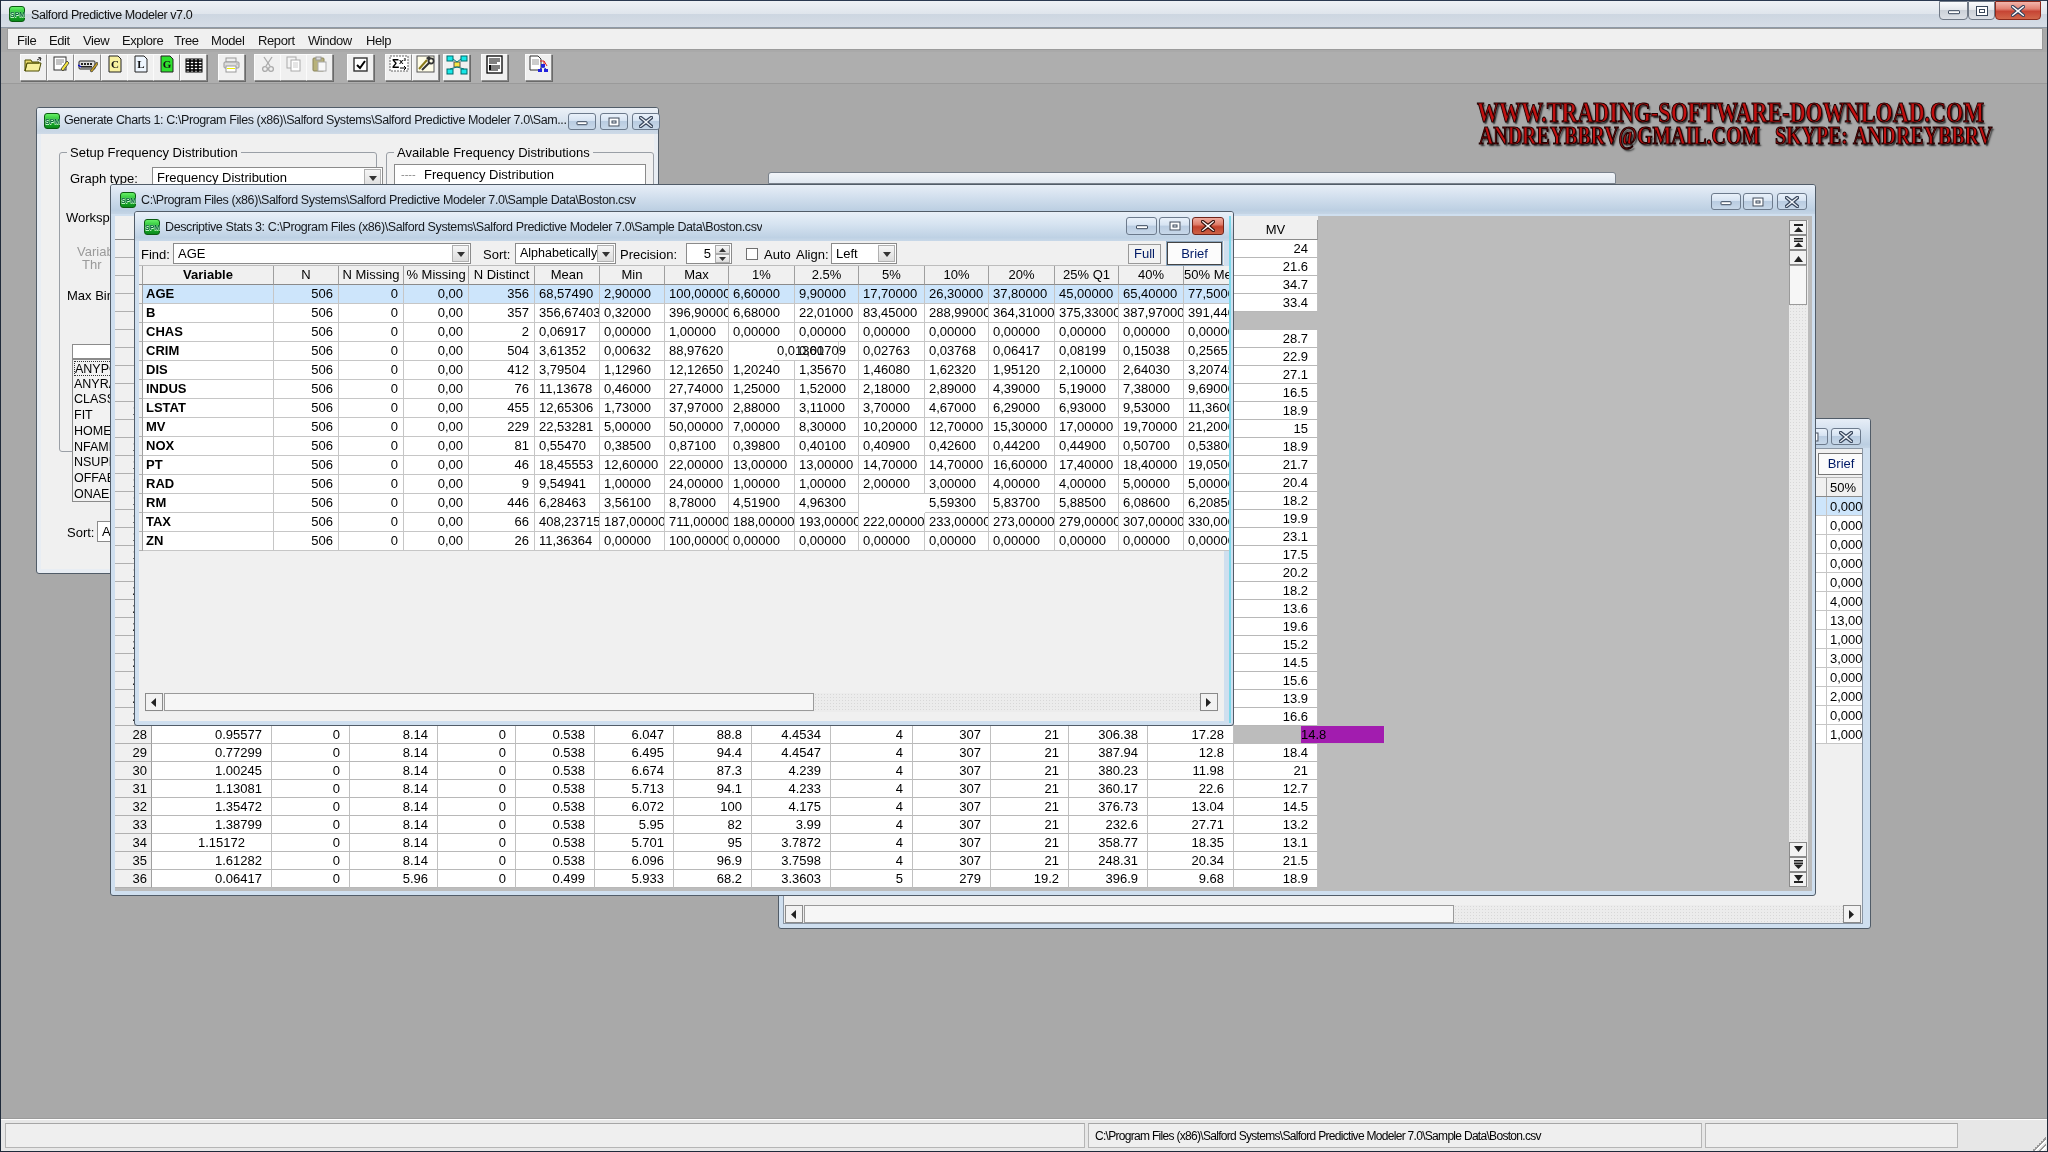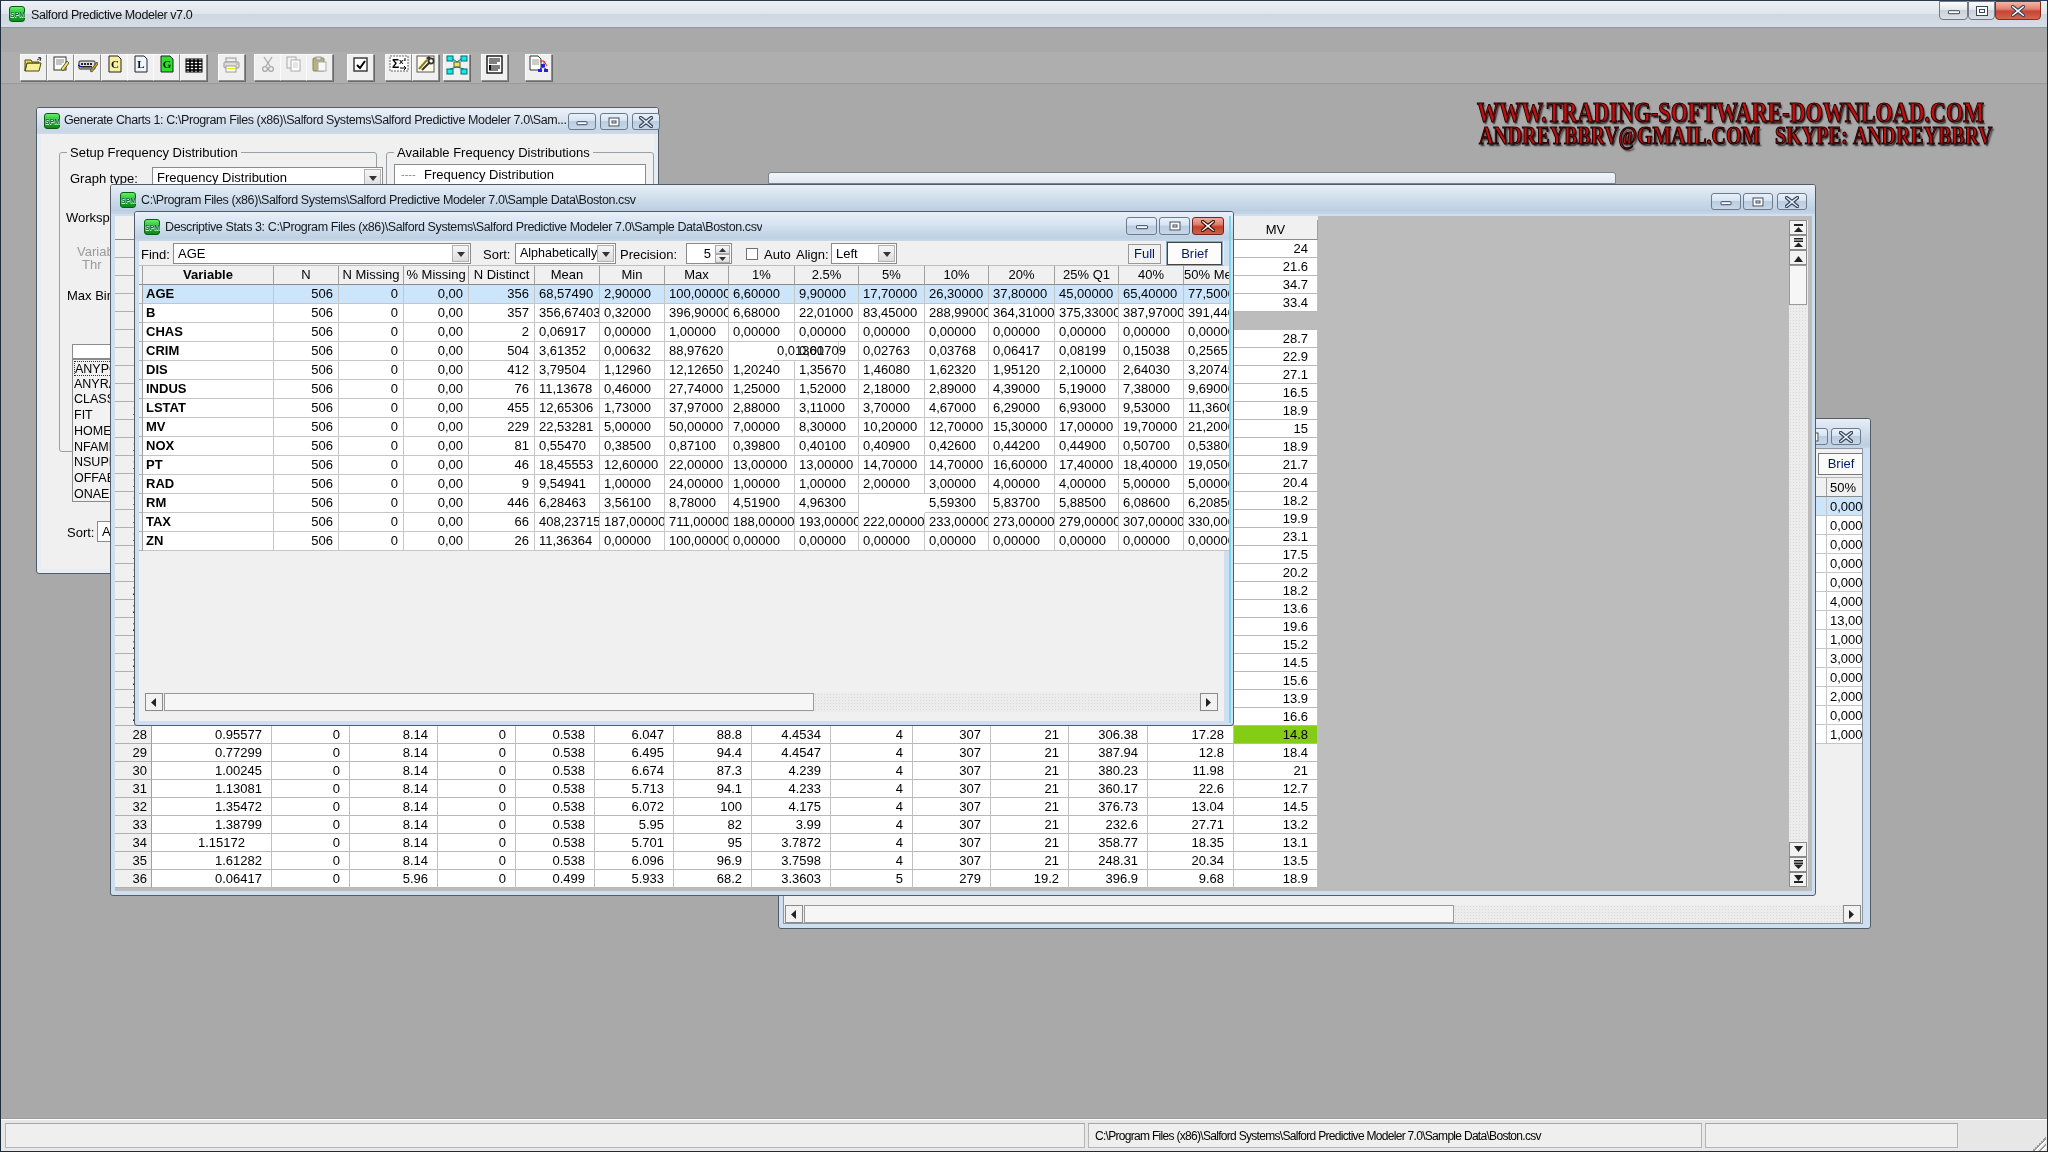--- a/index.html
+++ b/index.html
@@ -64,20 +64,31 @@
       </div>
 <div class="cbtn" style="left:1967px;top:0;width:27px;height:19px;">
         <div class="glyphmax"></div>
       </div>
 <div class="cbtn red" style="left:1994px;top:0;width:46px;height:19px;">
         <svg class="glyphx" width="14" height="12" viewBox="0 0 14 12">
           <path d="M1.5 0 L7 4.2 L12.5 0 L14 1.8 L9 6 L14 10.2 L12.5 12 L7 7.8 L1.5 12 L0 10.2 L5 6 L0 1.8 Z" fill="#fff" stroke="#35425c" stroke-width="1.1"></path>
         </svg>
       </div>
 </div>
+<div id="menubar">
+<span style="left:9px;">File</span>
+<span style="left:41px;">Edit</span>
+<span style="left:75px;">View</span>
+<span style="left:114px;">Explore</span>
+<span style="left:166px;">Tree</span>
+<span style="left:203px;">Model</span>
+<span style="left:250px;">Report</span>
+<span style="left:300px;">Window</span>
+<span style="left:358px;">Help</span>
+</div>
 <div id="toolbar">
 <div class="tb" style="left:19px;"><svg width="20" height="16" viewBox="0 0 20 16">
           <path d="M1 14 L3 6 L17 6 L15 14 Z" fill="#f7ef9c" stroke="#4a4a00" stroke-width="1"></path>
           <path d="M1 14 L1 3 L7 3 L8 5 L15 5 L15 6 L3 6 Z" fill="#e8d86a" stroke="#4a4a00" stroke-width="1"></path>
           <path d="M13 3 L17 1 M17 1 L16 4 M17 1 L14 0" stroke="#333" fill="none"></path>
         </svg></div>
 <div class="tb" style="left:46px;"><svg width="18" height="18" viewBox="0 0 18 18">
           <rect x="2" y="2" width="12" height="13" fill="#fff" stroke="#333"></rect>
           <line x1="4" y1="5" x2="12" y2="5" stroke="#888"></line>
           <line x1="4" y1="7" x2="12" y2="7" stroke="#888"></line>
@@ -857,21 +868,21 @@
 <div style="position:absolute;left:323px;top:0;width:78px;height:100%;background:#fff;border-right:1px solid #c0c0c0;border-bottom:1px solid #b8b8b8;font-size:13px;text-align:right;padding-right:9px;line-height:17px;">0</div>
 <div style="position:absolute;left:401px;top:0;width:79px;height:100%;background:#fff;border-right:1px solid #c0c0c0;border-bottom:1px solid #b8b8b8;font-size:13px;text-align:right;padding-right:9px;line-height:17px;">0.538</div>
 <div style="position:absolute;left:480px;top:0;width:79px;height:100%;background:#fff;border-right:1px solid #c0c0c0;border-bottom:1px solid #b8b8b8;font-size:13px;text-align:right;padding-right:9px;line-height:17px;">6.047</div>
 <div style="position:absolute;left:559px;top:0;width:78px;height:100%;background:#fff;border-right:1px solid #c0c0c0;border-bottom:1px solid #b8b8b8;font-size:13px;text-align:right;padding-right:9px;line-height:17px;">88.8</div>
 <div style="position:absolute;left:637px;top:0;width:79px;height:100%;background:#fff;border-right:1px solid #c0c0c0;border-bottom:1px solid #b8b8b8;font-size:13px;text-align:right;padding-right:9px;line-height:17px;">4.4534</div>
 <div style="position:absolute;left:716px;top:0;width:82px;height:100%;background:#fff;border-right:1px solid #c0c0c0;border-bottom:1px solid #b8b8b8;font-size:13px;text-align:right;padding-right:9px;line-height:17px;">4</div>
 <div style="position:absolute;left:798px;top:0;width:78px;height:100%;background:#fff;border-right:1px solid #c0c0c0;border-bottom:1px solid #b8b8b8;font-size:13px;text-align:right;padding-right:9px;line-height:17px;">307</div>
 <div style="position:absolute;left:876px;top:0;width:78px;height:100%;background:#fff;border-right:1px solid #c0c0c0;border-bottom:1px solid #b8b8b8;font-size:13px;text-align:right;padding-right:9px;line-height:17px;">21</div>
 <div style="position:absolute;left:954px;top:0;width:79px;height:100%;background:#fff;border-right:1px solid #c0c0c0;border-bottom:1px solid #b8b8b8;font-size:13px;text-align:right;padding-right:9px;line-height:17px;">306.38</div>
 <div style="position:absolute;left:1033px;top:0;width:86px;height:100%;background:#fff;border-right:1px solid #c0c0c0;border-bottom:1px solid #b8b8b8;font-size:13px;text-align:right;padding-right:9px;line-height:17px;">17.28</div>
-<div style="position:absolute;left:1119px;top:0;width:84px;height:100%;background:#84cc16;border-right:1px solid #c0c0c0;border-bottom:1px solid #b8b8b8;font-size:13px;text-align:right;padding-right:9px;line-height:17px;">14.8</div>
+<div style="position:absolute;left:1186px;top:0;width:84px;height:100%;background:#a21caf;border-right:1px solid #c0c0c0;border-bottom:1px solid #b8b8b8;font-size:13px;text-align:left;padding-right:9px;line-height:17px;">14.8</div>
 </div>
 <div style="position:absolute;left:0;top:528.00px;width:1203px;height:18.00px;">
 <div style="position:absolute;left:0;top:0;width:37px;height:100%;background:#f0f0f0;border-right:1px solid #9f9f9f;border-bottom:1px solid #b0b0b0;font-size:13px;text-align:right;padding-right:4px;line-height:17px;">29</div>
 <div style="position:absolute;left:37px;top:0;width:120px;height:100%;background:#fff;border-right:1px solid #c0c0c0;border-bottom:1px solid #b8b8b8;font-size:13px;text-align:right;padding-right:9px;line-height:17px;">0.77299</div>
 <div style="position:absolute;left:157px;top:0;width:78px;height:100%;background:#fff;border-right:1px solid #c0c0c0;border-bottom:1px solid #b8b8b8;font-size:13px;text-align:right;padding-right:9px;line-height:17px;">0</div>
 <div style="position:absolute;left:235px;top:0;width:88px;height:100%;background:#fff;border-right:1px solid #c0c0c0;border-bottom:1px solid #b8b8b8;font-size:13px;text-align:right;padding-right:9px;line-height:17px;">8.14</div>
 <div style="position:absolute;left:323px;top:0;width:78px;height:100%;background:#fff;border-right:1px solid #c0c0c0;border-bottom:1px solid #b8b8b8;font-size:13px;text-align:right;padding-right:9px;line-height:17px;">0</div>
 <div style="position:absolute;left:401px;top:0;width:79px;height:100%;background:#fff;border-right:1px solid #c0c0c0;border-bottom:1px solid #b8b8b8;font-size:13px;text-align:right;padding-right:9px;line-height:17px;">0.538</div>
 <div style="position:absolute;left:480px;top:0;width:79px;height:100%;background:#fff;border-right:1px solid #c0c0c0;border-bottom:1px solid #b8b8b8;font-size:13px;text-align:right;padding-right:9px;line-height:17px;">6.495</div>
 <div style="position:absolute;left:559px;top:0;width:78px;height:100%;background:#fff;border-right:1px solid #c0c0c0;border-bottom:1px solid #b8b8b8;font-size:13px;text-align:right;padding-right:9px;line-height:17px;">94.4</div>
@@ -976,21 +987,21 @@
 <div style="position:absolute;left:323px;top:0;width:78px;height:100%;background:#fff;border-right:1px solid #c0c0c0;border-bottom:1px solid #b8b8b8;font-size:13px;text-align:right;padding-right:9px;line-height:17px;">0</div>
 <div style="position:absolute;left:401px;top:0;width:79px;height:100%;background:#fff;border-right:1px solid #c0c0c0;border-bottom:1px solid #b8b8b8;font-size:13px;text-align:right;padding-right:9px;line-height:17px;">0.538</div>
 <div style="position:absolute;left:480px;top:0;width:79px;height:100%;background:#fff;border-right:1px solid #c0c0c0;border-bottom:1px solid #b8b8b8;font-size:13px;text-align:right;padding-right:9px;line-height:17px;">6.096</div>
 <div style="position:absolute;left:559px;top:0;width:78px;height:100%;background:#fff;border-right:1px solid #c0c0c0;border-bottom:1px solid #b8b8b8;font-size:13px;text-align:right;padding-right:9px;line-height:17px;">96.9</div>
 <div style="position:absolute;left:637px;top:0;width:79px;height:100%;background:#fff;border-right:1px solid #c0c0c0;border-bottom:1px solid #b8b8b8;font-size:13px;text-align:right;padding-right:9px;line-height:17px;">3.7598</div>
 <div style="position:absolute;left:716px;top:0;width:82px;height:100%;background:#fff;border-right:1px solid #c0c0c0;border-bottom:1px solid #b8b8b8;font-size:13px;text-align:right;padding-right:9px;line-height:17px;">4</div>
 <div style="position:absolute;left:798px;top:0;width:78px;height:100%;background:#fff;border-right:1px solid #c0c0c0;border-bottom:1px solid #b8b8b8;font-size:13px;text-align:right;padding-right:9px;line-height:17px;">307</div>
 <div style="position:absolute;left:876px;top:0;width:78px;height:100%;background:#fff;border-right:1px solid #c0c0c0;border-bottom:1px solid #b8b8b8;font-size:13px;text-align:right;padding-right:9px;line-height:17px;">21</div>
 <div style="position:absolute;left:954px;top:0;width:79px;height:100%;background:#fff;border-right:1px solid #c0c0c0;border-bottom:1px solid #b8b8b8;font-size:13px;text-align:right;padding-right:9px;line-height:17px;">248.31</div>
 <div style="position:absolute;left:1033px;top:0;width:86px;height:100%;background:#fff;border-right:1px solid #c0c0c0;border-bottom:1px solid #b8b8b8;font-size:13px;text-align:right;padding-right:9px;line-height:17px;">20.34</div>
-<div style="position:absolute;left:1119px;top:0;width:84px;height:100%;background:#fff;border-right:1px solid #c0c0c0;border-bottom:1px solid #b8b8b8;font-size:13px;text-align:right;padding-right:9px;line-height:17px;">13.5</div>
+<div style="position:absolute;left:1119px;top:0;width:84px;height:100%;background:#fff;border-right:1px solid #c0c0c0;border-bottom:1px solid #b8b8b8;font-size:13px;text-align:right;padding-right:9px;line-height:17px;">21.5</div>
 </div>
 <div style="position:absolute;left:0;top:654.00px;width:1203px;height:18.00px;">
 <div style="position:absolute;left:0;top:0;width:37px;height:100%;background:#f0f0f0;border-right:1px solid #9f9f9f;border-bottom:1px solid #b0b0b0;font-size:13px;text-align:right;padding-right:4px;line-height:17px;">36</div>
 <div style="position:absolute;left:37px;top:0;width:120px;height:100%;background:#fff;border-right:1px solid #c0c0c0;border-bottom:1px solid #b8b8b8;font-size:13px;text-align:right;padding-right:9px;line-height:17px;">0.06417</div>
 <div style="position:absolute;left:157px;top:0;width:78px;height:100%;background:#fff;border-right:1px solid #c0c0c0;border-bottom:1px solid #b8b8b8;font-size:13px;text-align:right;padding-right:9px;line-height:17px;">0</div>
 <div style="position:absolute;left:235px;top:0;width:88px;height:100%;background:#fff;border-right:1px solid #c0c0c0;border-bottom:1px solid #b8b8b8;font-size:13px;text-align:right;padding-right:9px;line-height:17px;">5.96</div>
 <div style="position:absolute;left:323px;top:0;width:78px;height:100%;background:#fff;border-right:1px solid #c0c0c0;border-bottom:1px solid #b8b8b8;font-size:13px;text-align:right;padding-right:9px;line-height:17px;">0</div>
 <div style="position:absolute;left:401px;top:0;width:79px;height:100%;background:#fff;border-right:1px solid #c0c0c0;border-bottom:1px solid #b8b8b8;font-size:13px;text-align:right;padding-right:9px;line-height:17px;">0.499</div>
 <div style="position:absolute;left:480px;top:0;width:79px;height:100%;background:#fff;border-right:1px solid #c0c0c0;border-bottom:1px solid #b8b8b8;font-size:13px;text-align:right;padding-right:9px;line-height:17px;">5.933</div>
 <div style="position:absolute;left:559px;top:0;width:78px;height:100%;background:#fff;border-right:1px solid #c0c0c0;border-bottom:1px solid #b8b8b8;font-size:13px;text-align:right;padding-right:9px;line-height:17px;">68.2</div>

